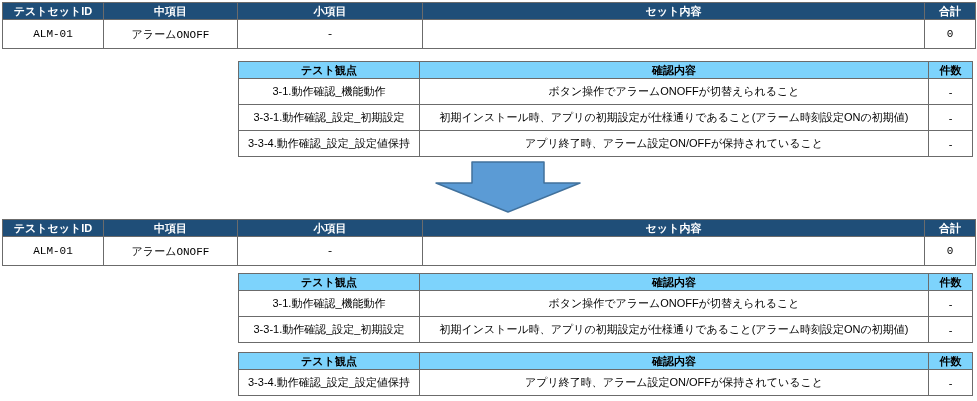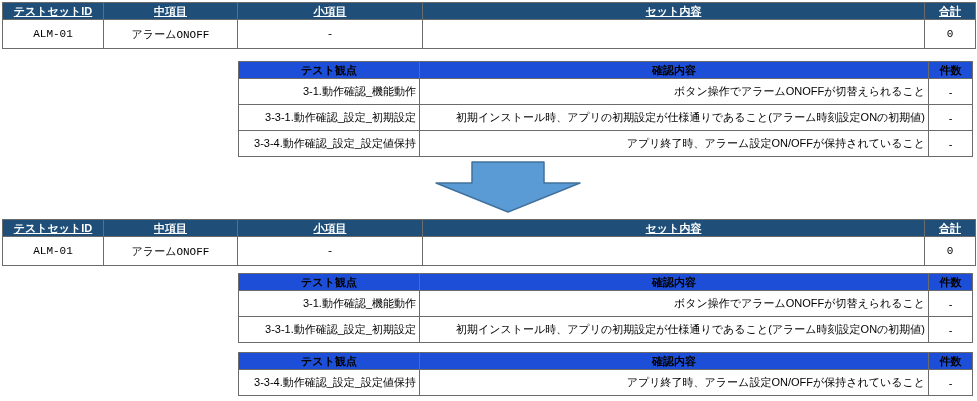--- a/index.html
+++ b/index.html
@@ -8,24 +8,24 @@
     font-family:"Liberation Sans","DejaVu Sans",sans-serif;color:#000;
   }
   .tbl{position:absolute;}
   table{border-collapse:collapse;table-layout:fixed;width:100%;}
   th,td{
     border:1px solid #6b6b6b;font-size:11px;overflow:hidden;white-space:nowrap;
     vertical-align:middle;padding:0 3px;
   }
   table{border:1px solid #3f3f3f;}
   th{height:16px;font-weight:bold;text-align:center;}
-  .navy th{background:#1F4E78;color:#ffffff;text-decoration:underline;}
-  .green th{background:#1d4ed8;color:#000000;}
+  .navy th{background:#1F4E78;color:#ffffff;}
+  .green th{background:#7dd3fc;color:#000000;}
   .summary td{height:28px;text-align:center;font-family:Liberation Mono, monospace;}
-  .detail td{height:25px;text-align:right;}
+  .detail td{height:25px;text-align:center;}
   td.center{text-align:center;}
   .arrow-wrap{position:absolute;left:433px;top:161px;width:150px;height:52px;}
 </style>
 </head>
 <body>
 
 <div class="tbl" style="left:2px;top:2px;width:973px;">
   <table class="navy summary">
     <colgroup>
         <col style="width:101px">

